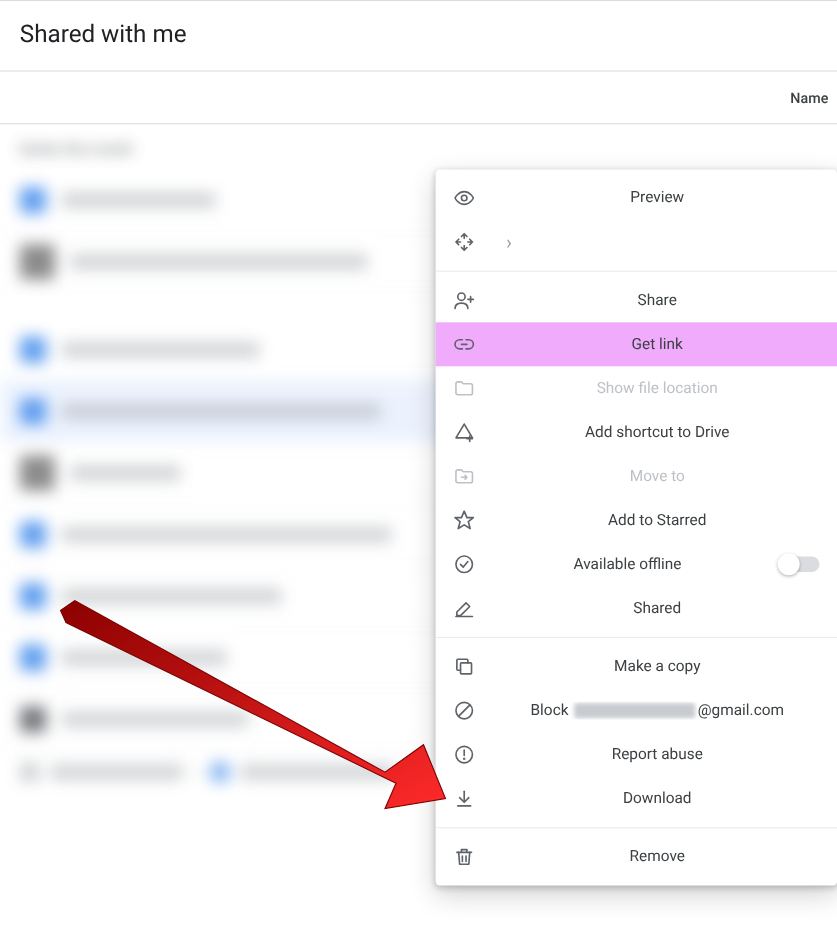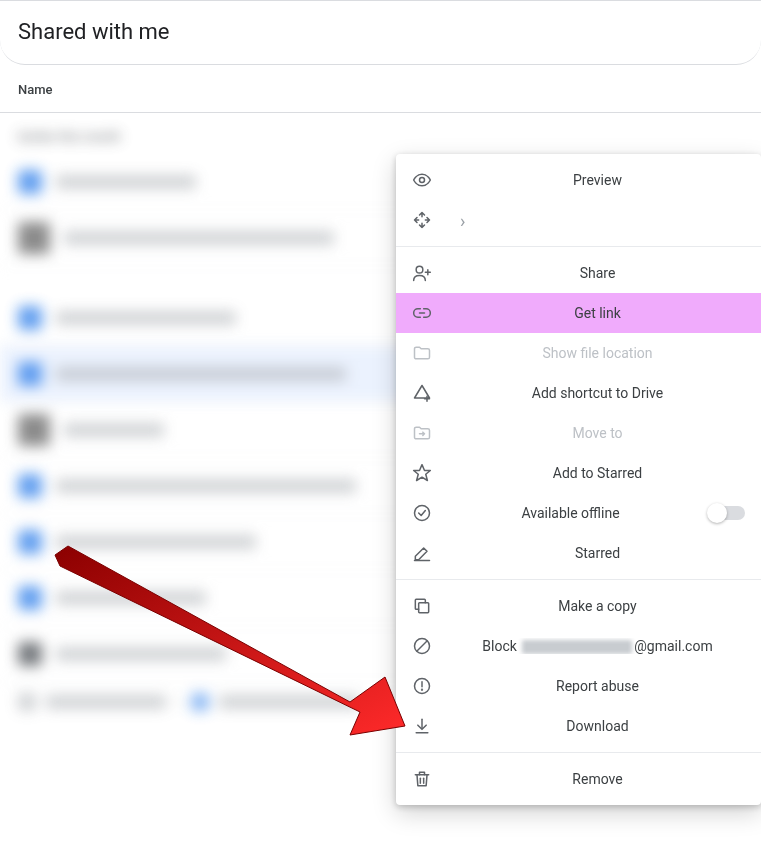--- a/index.html
+++ b/index.html
@@ -10,25 +10,25 @@
       height: 858px;
       overflow: hidden;
       position: relative;
     }
     .top-border { border-top: 1px solid #dadce0; }
     .page-title {
       font-size: 22px;
       color: #202124;
       padding: 18px 18px 20px 18px;
       border-bottom: 1px solid #dadce0;
-      border-radius: 25px;
     }
     .header-row {
-      padding: 14px 18px;
+      padding: 14px 8px;
       border-bottom: 1px solid #dadce0;
+      text-align: right;
     }
     .col-label {
       font-size: 13px;
       font-weight: 500;
       color: #3c4043;
     }
     .blurred-bg {
       position: relative;
       filter: blur(7px);
       opacity: 0.85;
@@ -298,21 +298,21 @@
     <span class="menu-label">Available offline</span>
     <span class="switch"></span>
   </div>
   <div class="menu-item">
     <span class="icon">
         <svg viewBox="0 0 24 24">
           <path d="M4 20h4l10-10-4-4L4 16v4z"></path>
           <path d="M3 21h18"></path>
         </svg>
       </span>
-    <span class="menu-label">Starred</span>
+    <span class="menu-label">Shared</span>
   </div>
   <div class="divider"></div>
   <div class="menu-item">
     <span class="icon">
         <svg viewBox="0 0 24 24">
           <rect x="8" y="8" width="12" height="12" rx="1"></rect>
           <path d="M16 8V5a1 1 0 00-1-1H5a1 1 0 00-1 1v10a1 1 0 001 1h3"></path>
         </svg>
       </span>
     <span class="menu-label">Make a copy</span>

